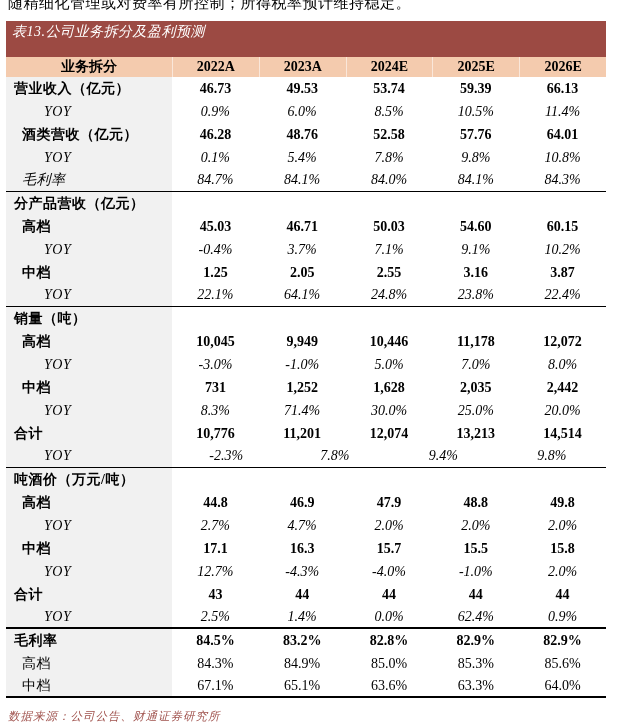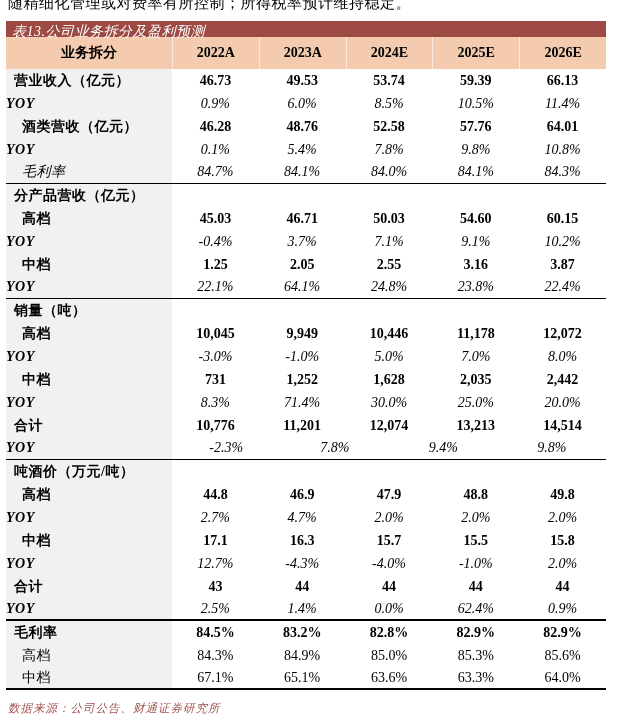--- a/index.html
+++ b/index.html
@@ -9,36 +9,36 @@
   html,body{margin:0;padding:0;}
   body{
     width:620px;height:726px;overflow:hidden;background:#ffffff;color:var(--body_text);
     font-family:"Liberation Serif","DejaVu Serif",serif;font-size:14px;
   }
   .intro-clip{height:15px;overflow:hidden;margin:0 0 6px 8px;}
   .intro-clip span{display:block;margin-top:-6px;font-size:15px;letter-spacing:0.5px;}
   .table-wrap{margin-left:6px;width:600px;}
   .table-title{
     background:var(--title_bar_bg);color:var(--title_bar_text);
-    height:16px;line-height:21px;padding-left:6px;font-size:14px;font-style:italic;
+    height:36px;line-height:21px;padding-left:6px;font-size:14px;font-style:italic;
     box-sizing:border-box;letter-spacing:0.5px;
   }
-  .header-row{display:flex;background:var(--header_bg);height:32px;}
+  .header-row{display:flex;background:var(--header_bg);height:20px;}
   .hcell{display:flex;align-items:center;justify-content:center;font-weight:bold;font-size:14px;box-sizing:border-box;}
   .hcell.label{width:166px;}
   .hcell.data{flex:1;border-left:1px solid rgba(255,255,255,0.55);}
   .trow{display:flex;align-items:stretch;height:23px;box-sizing:border-box;}
   .lcell{
     width:166px;background:var(--label_col_bg);display:flex;align-items:center;
     box-sizing:border-box;font-size:14px;letter-spacing:0.5px;
   }
   .dcell{flex:1;display:flex;align-items:center;justify-content:center;font-size:14px;}
   .indent-0 .lcell{padding-left:8px;}
   .indent-1 .lcell{padding-left:16px;}
-  .indent-2 .lcell{font-weight:bold;}
+  .indent-2 .lcell{padding-left:38px;}
   .style-value .lcell,.style-value .dcell{font-weight:bold;}
   .style-section .lcell{font-weight:bold;}
   .style-yoy .lcell,.style-yoy .dcell{font-style:italic;}
   .style-yoy-cn .lcell,.style-yoy-cn .dcell{font-style:italic;}
   .border-thin{border-bottom:1px solid var(--border);}
   .border-thick{border-bottom:2px solid var(--border);}
   .source-line{
     margin:11px 0 0 8px;color:var(--footer_text);font-size:11.5px;
     font-style:italic;letter-spacing:1px;font-family:Liberation Serif, serif;
   }

